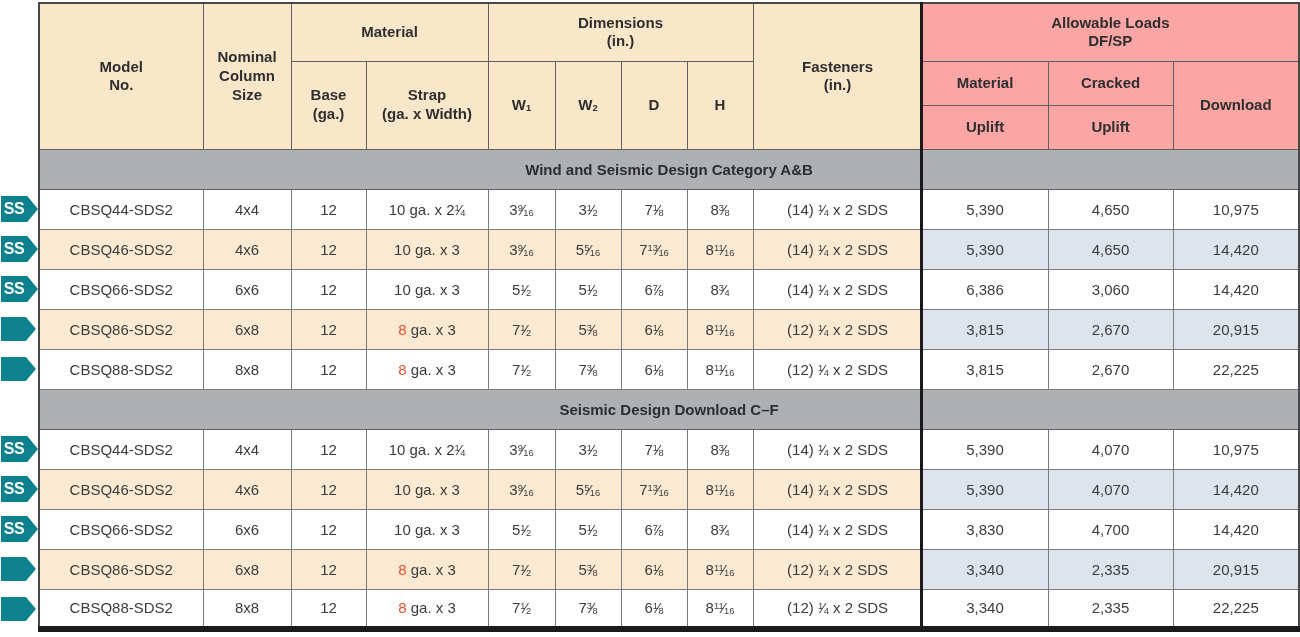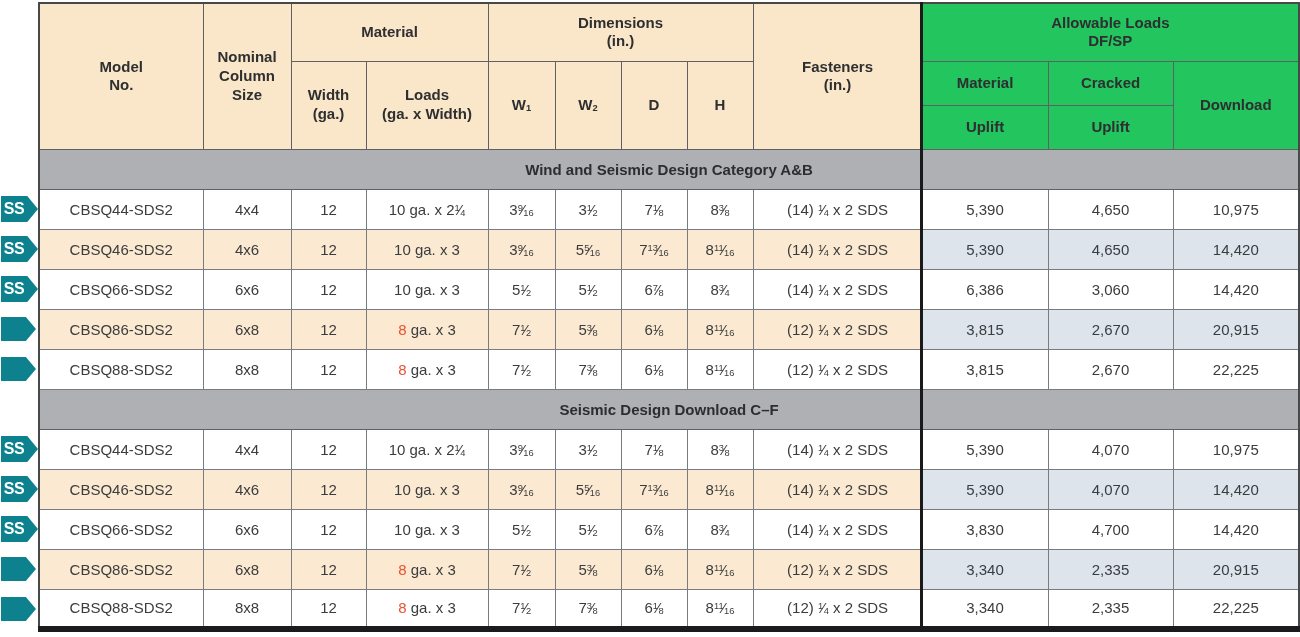--- a/index.html
+++ b/index.html
@@ -27,21 +27,21 @@
     overflow: hidden;
   }
   thead th {
     background: #FAE6C8;
     font-weight: 700;
     color: #2e2f31;
     white-space: pre-line;
     line-height: 1.25;
     border-color: #5e6063;
   }
-  thead th.loads { background: #22c55e; }
+  thead th.loads { background: #fca5a5; }
   tr.h1 { height: 58px; }
   tr.h2 { height: 44px; }
   tr.h3 { height: 44px; }
   tbody tr { height: 40px; margin-top: 8px; }
   tbody td { background: #ffffff; color: #3b3c3e; }
   tr.section-row td {
     background: #AEB0B3;
     font-weight: 700;
     color: #2c2d2f;
     border-color: #5e6063;
@@ -105,23 +105,23 @@
 Size</th>
         <th colspan="2">Material</th>
         <th colspan="4">Dimensions
 (in.)</th>
         <th rowspan="3">Fasteners
 (in.)</th>
         <th colspan="3" class="loads">Allowable Loads
 DF/SP</th>
       </tr>
       <tr class="h2">
-        <th rowspan="2">Width
+        <th rowspan="2">Base
 (ga.)</th>
-        <th rowspan="2">Loads
+        <th rowspan="2">Strap
 (ga. x Width)</th>
         <th rowspan="2"><span>W</span><sub>1</sub></th>
         <th rowspan="2"><span>W</span><sub>2</sub></th>
         <th rowspan="2">D</th>
         <th rowspan="2">H</th>
         <th class="loads">Material</th>
         <th class="loads">Cracked</th>
         <th rowspan="2" class="loads">Download</th>
       </tr>
       <tr class="h3">

